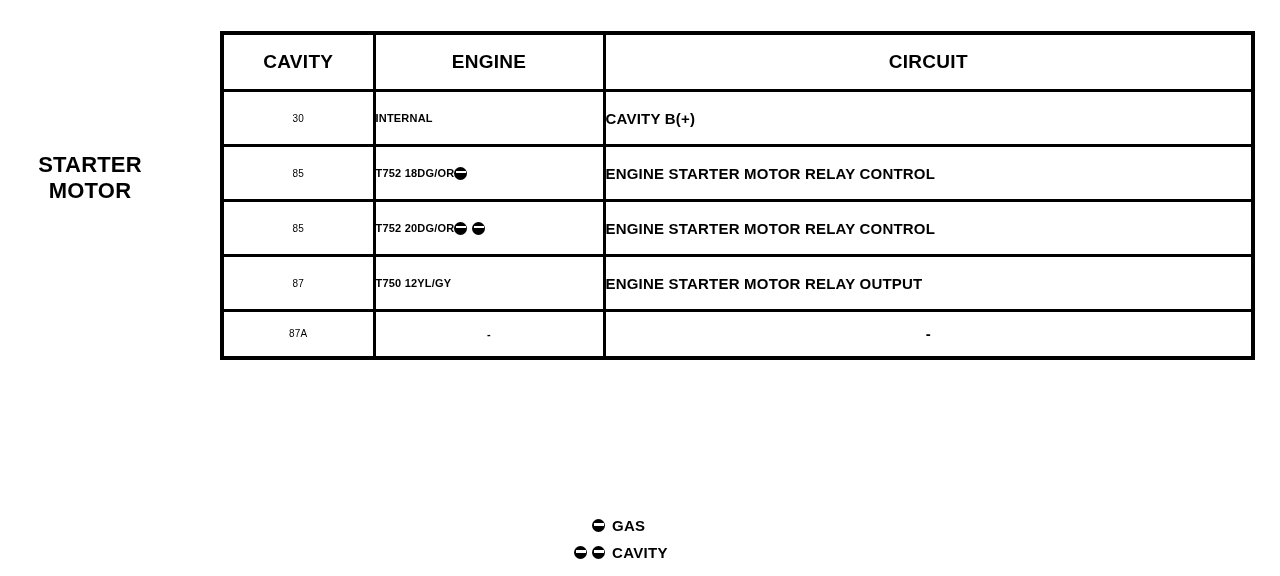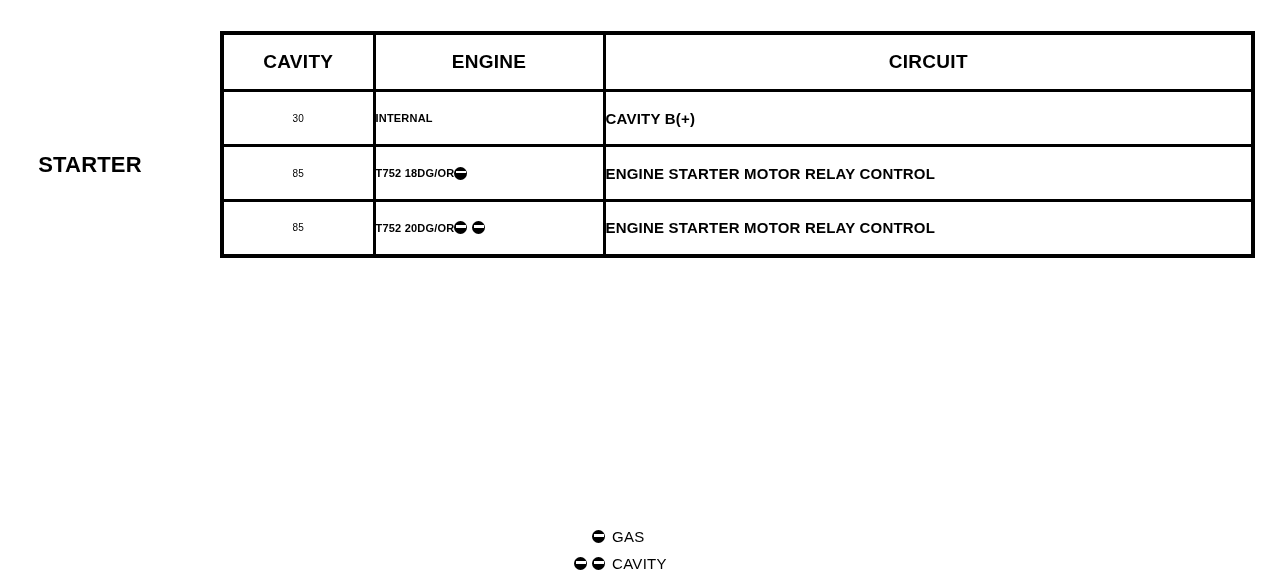--- a/index.html
+++ b/index.html
@@ -122,23 +122,22 @@
     height: 2.5px;
     background: #fff;
   }
 
   
   #legend {
     position: absolute;
     left: 560px;
     top: 512px;
     font-size: 15px;
-    font-weight: normal;
+    font-weight: bold;
     letter-spacing: 0.3px;
-    margin-top: 11px;
   }
   .legend-row {
     display: flex;
     align-items: center;
     height: 27px;
   }
   .legend-marks {
     width: 52px;
     display: flex;
     justify-content: flex-end;
@@ -147,20 +146,21 @@
     padding-right: 7px;
     box-sizing: border-box;
   }
   .legend-label { white-space: nowrap; }
 </style>
 </head>
 <body>
 
 <div id="relay-label">
   <div>STARTER</div>
+  <div>MOTOR</div>
 </div>
 
 <table id="pinout-table">
   <colgroup>
     <col class="c-cavity">
     <col class="c-circuit">
     <col class="c-function">
   </colgroup>
   <thead>
     <tr>
@@ -192,20 +192,30 @@
         <td class="cir">
           <span class="cir-row">
             <span>T752 20DG/OR</span>
             <span class="cir-marks">
               <span class="fuel-mark"></span>
               <span class="fuel-mark"></span>
             </span>
           </span>
         </td>
         <td class="fn">ENGINE STARTER MOTOR RELAY CONTROL</td>
+      </tr>
+      <tr>
+        <td class="cav">87</td>
+        <td class="cir">T750 12YL/GY</td>
+        <td class="fn">ENGINE STARTER MOTOR RELAY OUTPUT</td>
+      </tr>
+      <tr class="short-row">
+        <td class="cav">87A</td>
+        <td class="cir dash">-</td>
+        <td class="fn dash">-</td>
       </tr>
     </tbody>
 </table>
 
 <div id="legend">
     <div class="legend-row">
       <span class="legend-marks">
         <span class="fuel-mark"></span>
       </span>
       <span class="legend-label">GAS</span>

